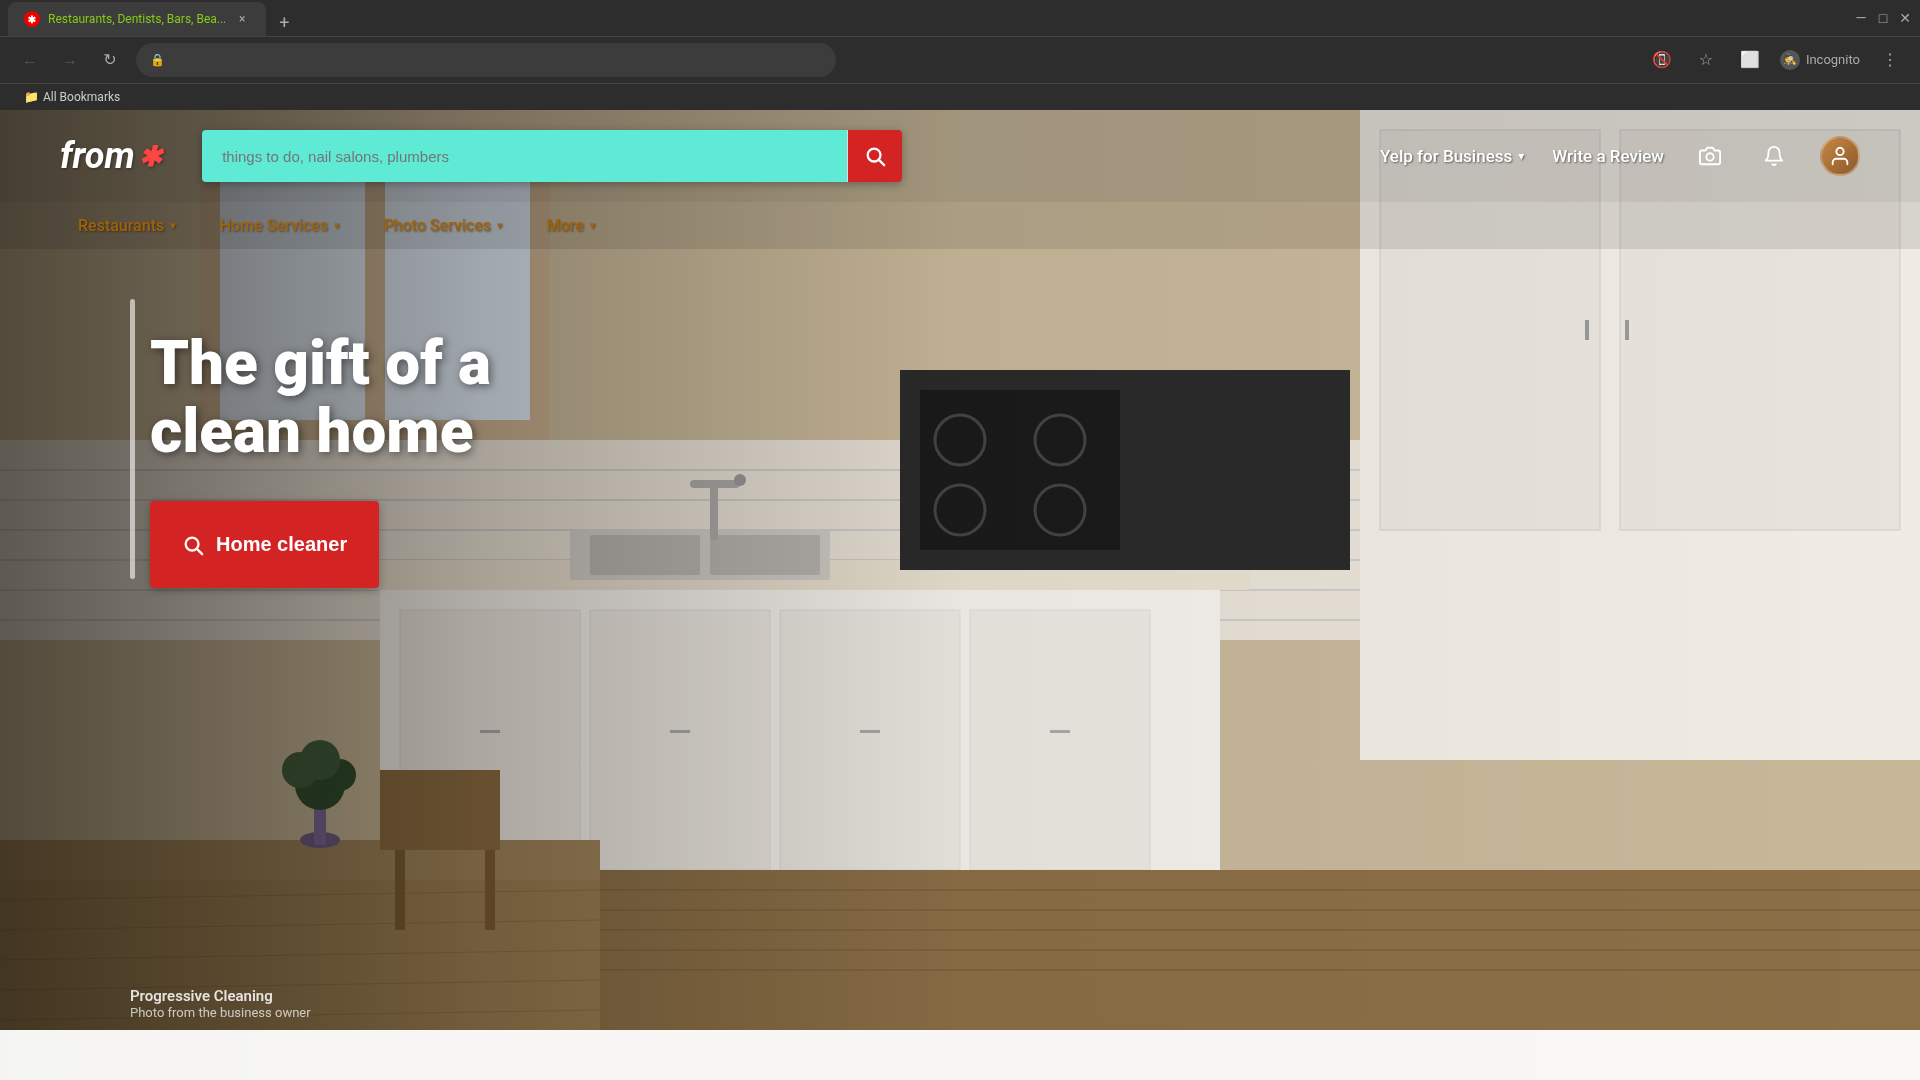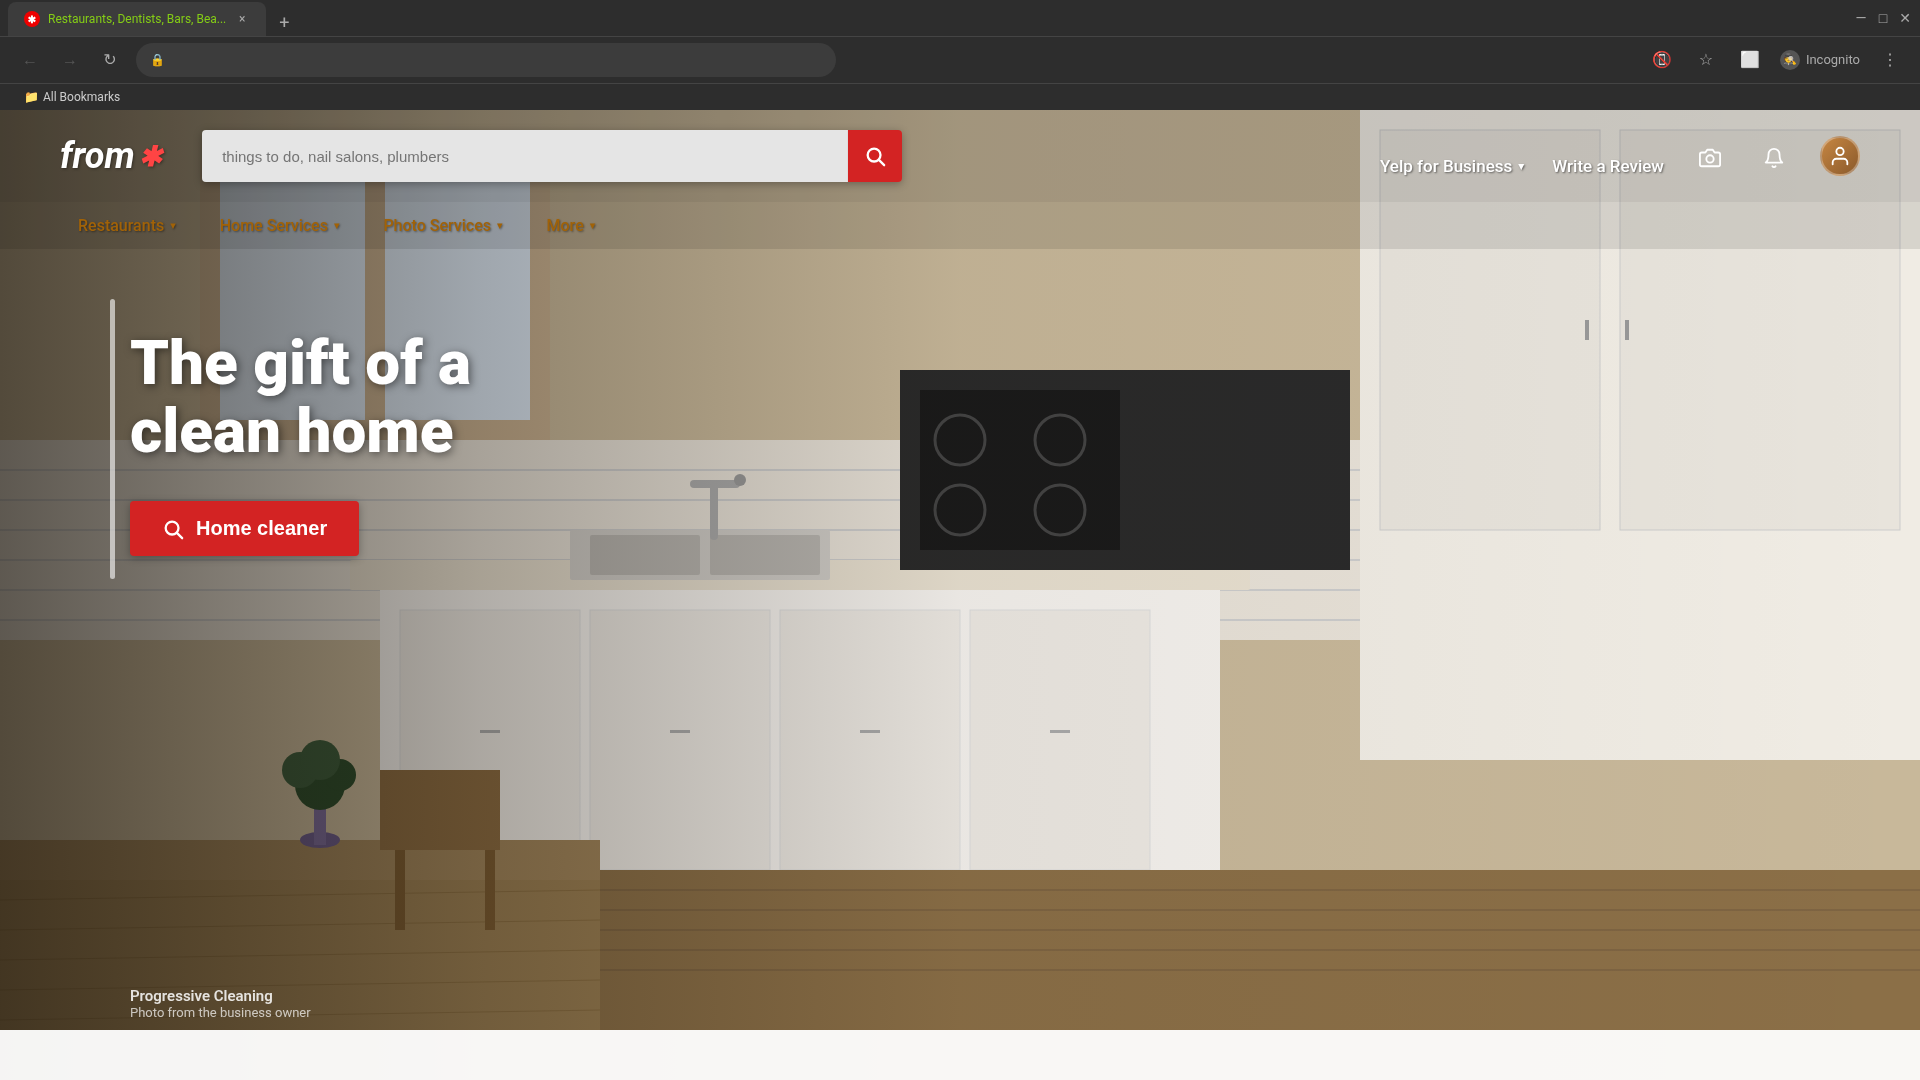--- a/index.html
+++ b/index.html
@@ -232,21 +232,21 @@
       display: flex;
       flex: 1;
       max-width: 700px;
       height: 52px;
       border-radius: 4px;
       overflow: hidden;
       box-shadow: 0 2px 8px rgba(0,0,0,0.3);
     }
     .search-what {
       flex: 1;
-      background: #e5e5e5;
+      background: #5eead4;
       border: none;
       padding: 0 20px;
       font-size: 15px;
       color: #333;
       outline: none;
       border-right: 1px solid #ddd;
     }
     .search-where {
       width: 220px;
       background: white;
@@ -264,21 +264,21 @@
       font-size: 20px;
       cursor: pointer;
       display: flex;
       align-items: center;
       justify-content: center;
     }
 
     .header-right {
       margin-left: auto;
       display: flex;
-      align-items: flex-end;
+      align-items: center;
       gap: 28px;
     }
     .yelp-for-business {
       color: white;
       font-size: 17px;
       font-weight: 500;
       cursor: pointer;
       display: flex;
       align-items: center;
       gap: 6px;
@@ -362,21 +362,21 @@
       line-height: 1.1;
       text-shadow: 2px 2px 8px rgba(0,0,0,0.5);
       max-width: 480px;
       margin-bottom: 36px;
     }
     .hero-cta-btn {
       background: #d32323;
       color: white;
       border: none;
       border-radius: 4px;
-      padding: 16px 32px;
+      padding: 32px 32px;
       font-size: 20px;
       font-weight: 600;
       cursor: pointer;
       display: flex;
       align-items: center;
       gap: 12px;
       box-shadow: 0 2px 8px rgba(0,0,0,0.3);
       justify-content: flex-end;
     }
     .cta-search-icon {
@@ -635,21 +635,21 @@
     <div class="nav-item">
       <span>Photo Services</span>
       <span class="nav-chevron">▾</span>
     </div>
     <div class="nav-item">
       <span>More</span>
       <span class="nav-chevron">▾</span>
     </div>
   </div>
 
-  <div class="hero-content" style="position:relative; z-index:50; padding: 80px 0 0 130px;">
+  <div class="hero-content" style="position:relative; z-index:50; padding: 80px 0 0 130px; margin-left: 20px;">
     <div class="hero-left-bar"></div>
     <h1 class="hero-title">The gift of a clean home</h1>
     <button class="hero-cta-btn">
       <svg class="cta-search-icon" width="22" height="22" viewBox="0 0 24 24" fill="none" stroke="white" stroke-width="2.5" stroke-linecap="round">
         <circle cx="11" cy="11" r="7"></circle>
         <line x1="16.5" y1="16.5" x2="22" y2="22"></line>
       </svg>
       <span>Home cleaner</span>
     </button>
   </div>

